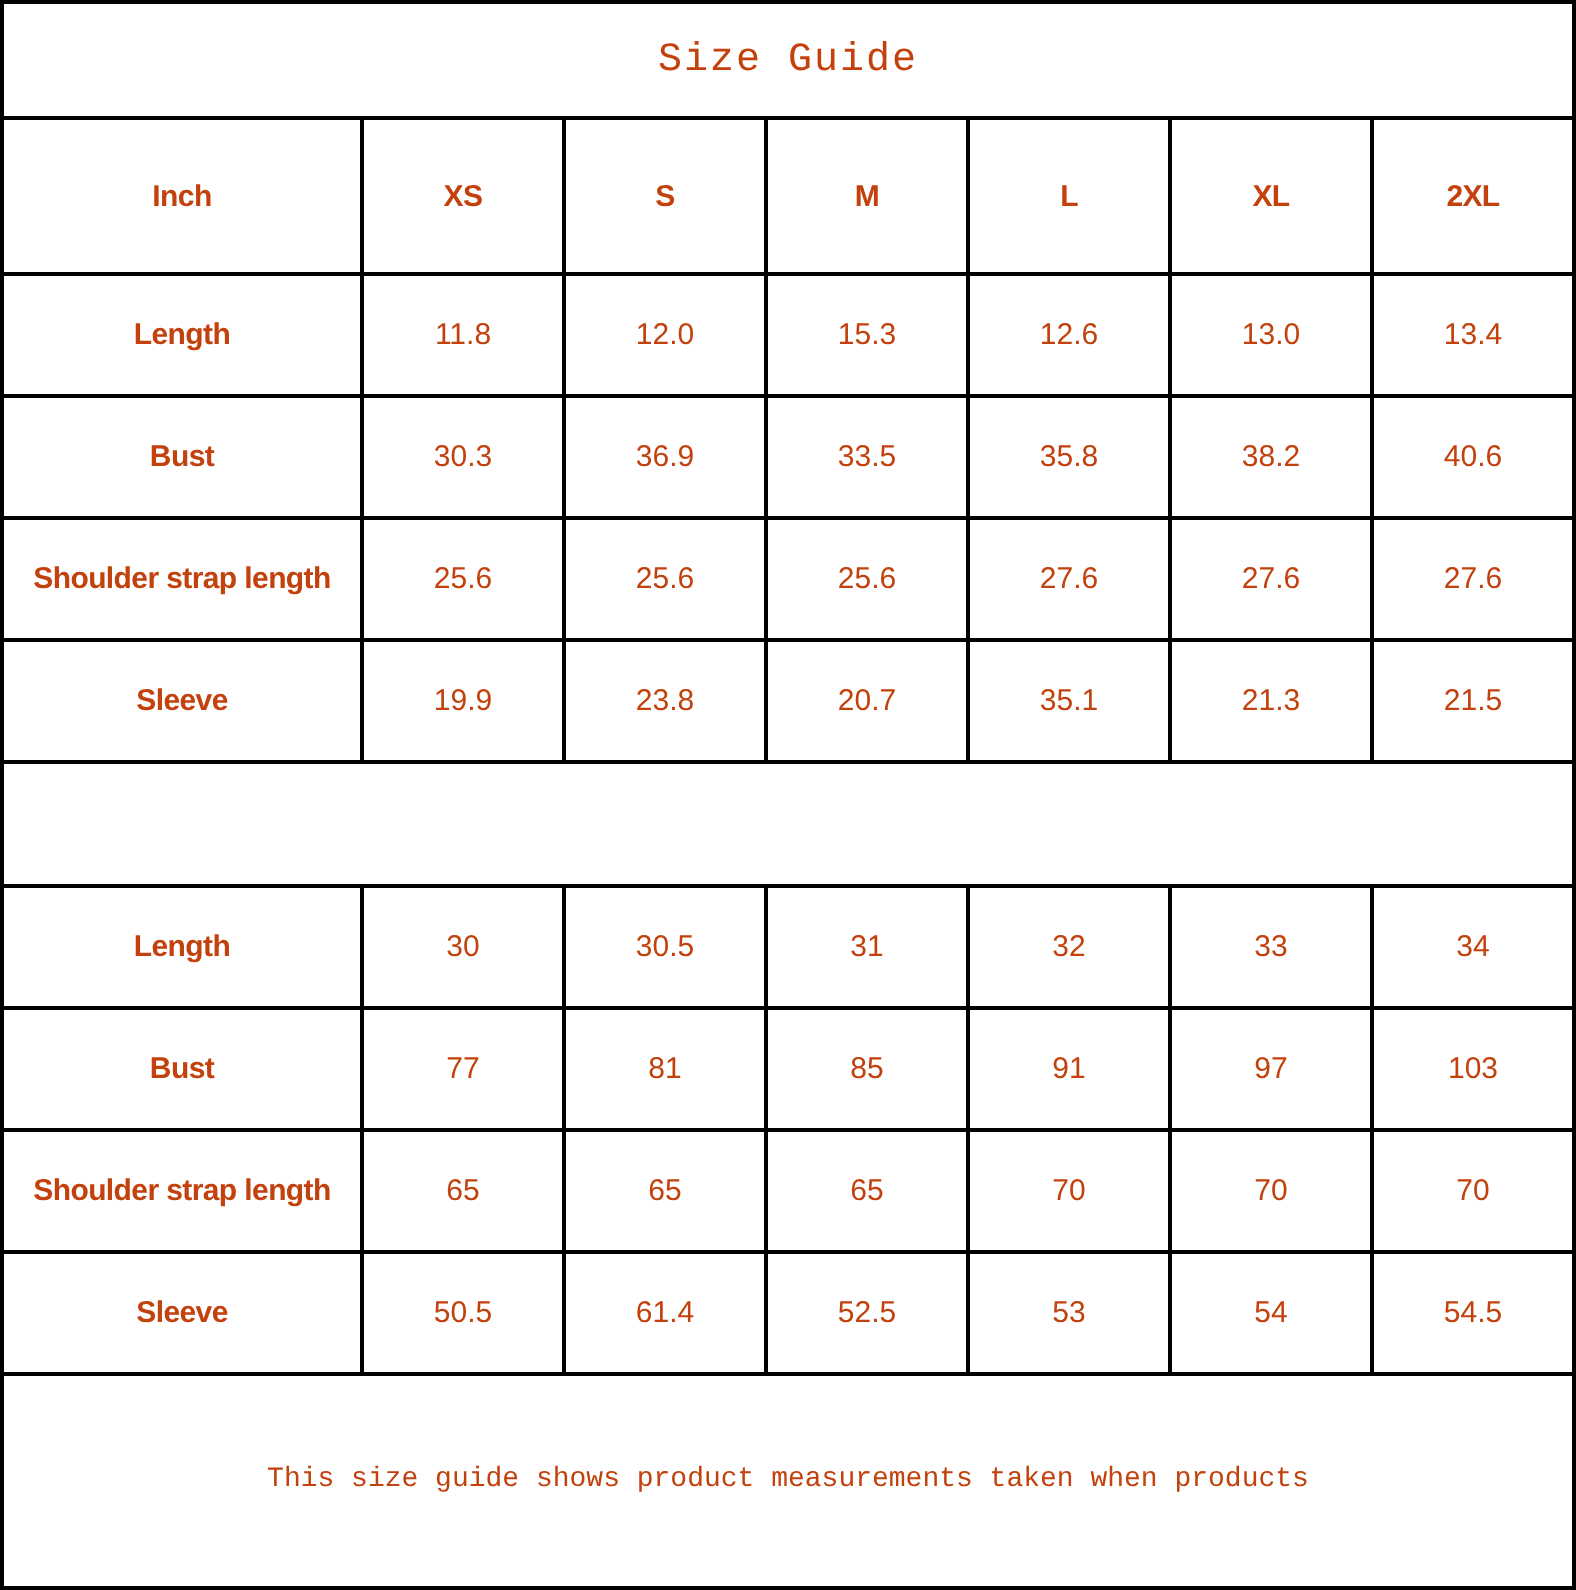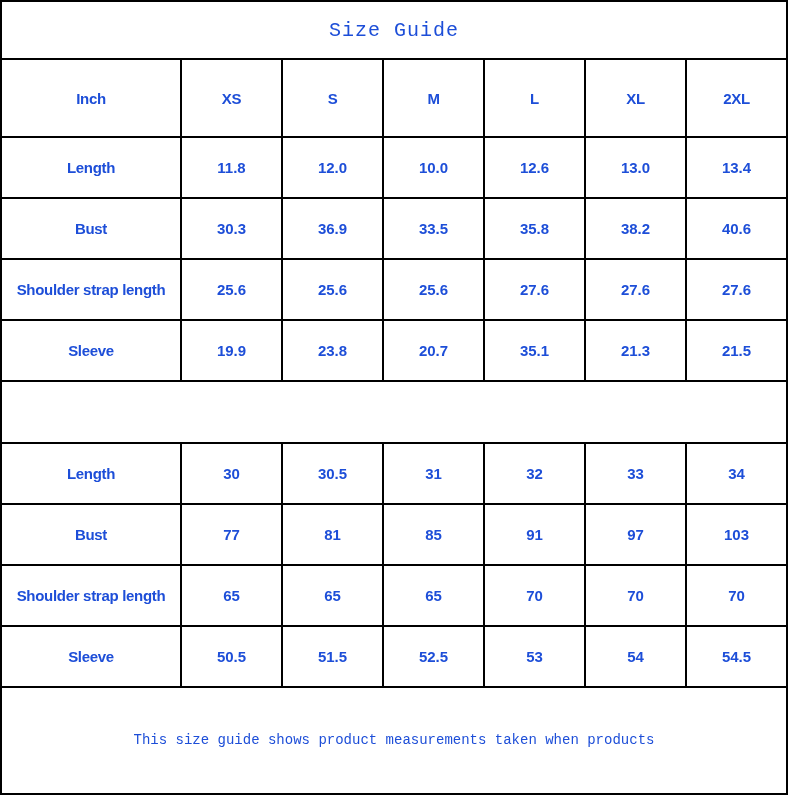--- a/index.html
+++ b/index.html
@@ -1,21 +1,21 @@
 <!DOCTYPE html>
 <html><head>
 <meta charset="utf-8">
 <style>
   html, body { margin: 0; padding: 0; background: #ffffff; }
   .sheet {
     width: 788px;
     height: 795px;
     box-sizing: border-box;
     background: #ffffff;
-    color: #1d4ed8;
+    color: #c2410c;
     display: flex;
     flex-direction: column;
     font-family: "Liberation Sans", sans-serif;
   }
   .title-row {
     box-sizing: border-box;
     height: 58px;
     border: 2px solid #000000;
     border-bottom: 0;
     display: flex;
@@ -39,21 +39,21 @@
     padding: 0;
   }
   tr.hdr { height: 78px; }
   tr.data { height: 61px; }
   .unit, .size, .lbl {
     font-weight: bold;
     font-size: 15px;
     letter-spacing: -0.3px;
   }
   .val {
-    font-weight: bold;
+    font-weight: normal;
     font-size: 15px;
   }
   .gap-row {
     box-sizing: border-box;
     height: 60px;
     border-left: 2px solid #000000;
     border-right: 2px solid #000000;
     background: #ffffff;
   }
   .footer {
@@ -95,21 +95,21 @@
         <th class="size">S</th>
         <th class="size">M</th>
         <th class="size">L</th>
         <th class="size">XL</th>
         <th class="size">2XL</th>
       </tr>
       <tr class="data">
         <td class="lbl">Length</td>
         <td class="val">11.8</td>
         <td class="val">12.0</td>
-        <td class="val">10.0</td>
+        <td class="val">15.3</td>
         <td class="val">12.6</td>
         <td class="val">13.0</td>
         <td class="val">13.4</td>
       </tr>
       <tr class="data">
         <td class="lbl">Bust</td>
         <td class="val">30.3</td>
         <td class="val">36.9</td>
         <td class="val">33.5</td>
         <td class="val">35.8</td>
@@ -173,21 +173,21 @@
         <td class="val">65</td>
         <td class="val">65</td>
         <td class="val">65</td>
         <td class="val">70</td>
         <td class="val">70</td>
         <td class="val">70</td>
       </tr>
       <tr class="data">
         <td class="lbl">Sleeve</td>
         <td class="val">50.5</td>
-        <td class="val">51.5</td>
+        <td class="val">61.4</td>
         <td class="val">52.5</td>
         <td class="val">53</td>
         <td class="val">54</td>
         <td class="val">54.5</td>
       </tr>
     </tbody>
   </table>
 
   <div class="footer">
     <div>This size guide shows product measurements taken when products</div>

